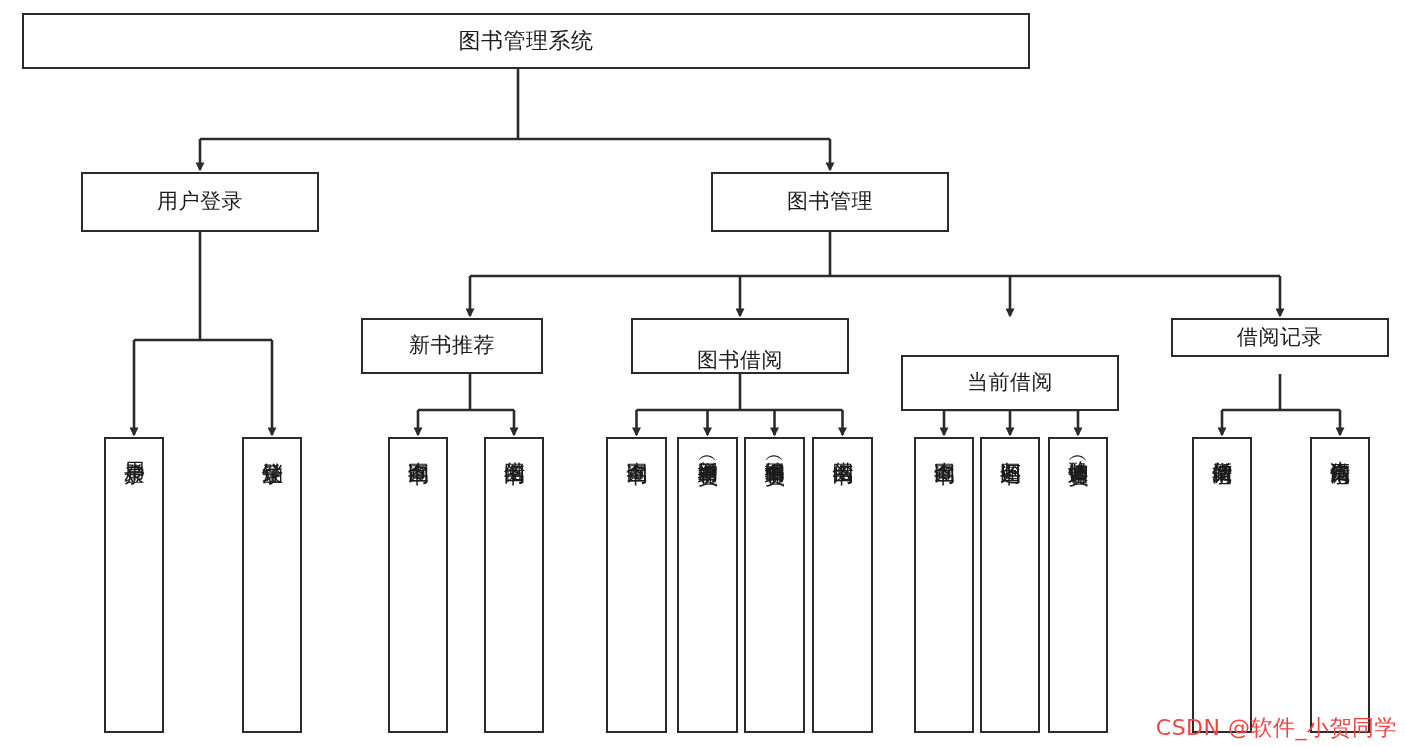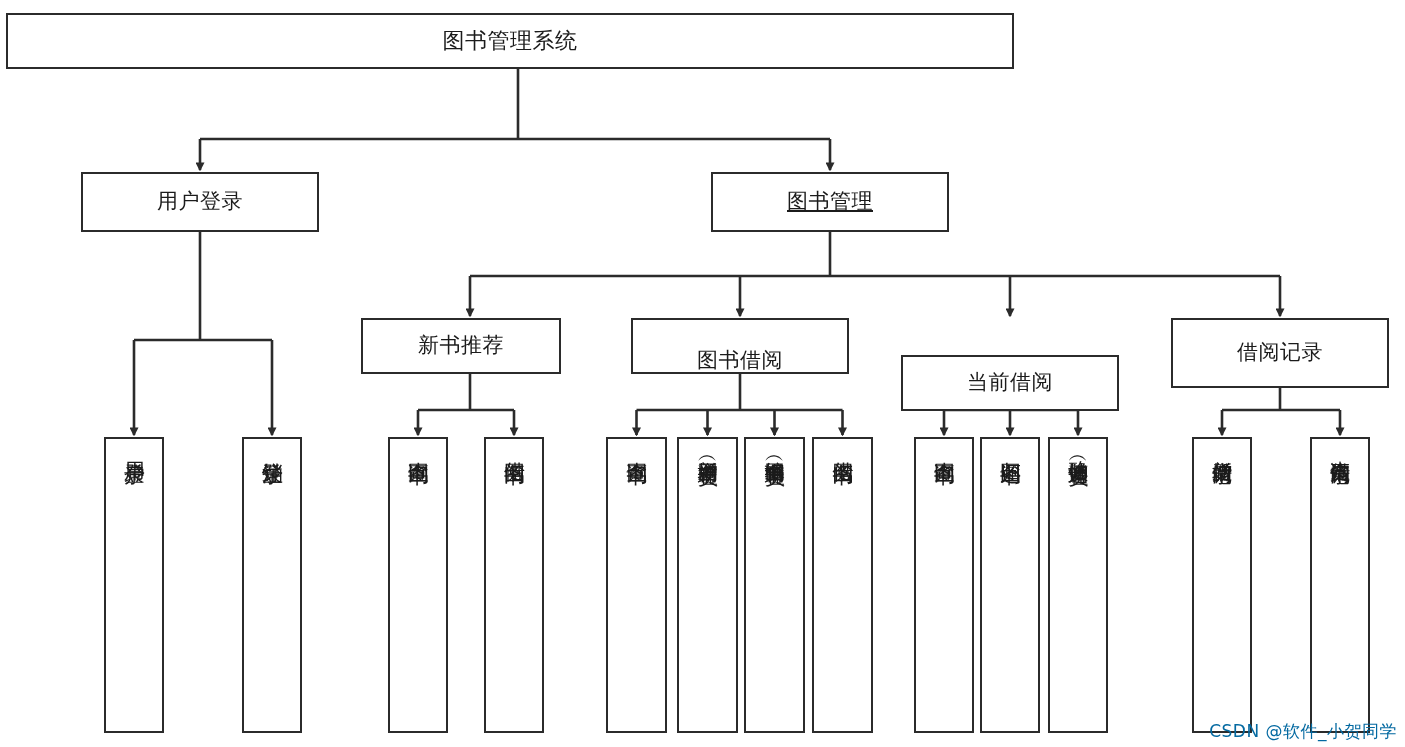--- a/index.html
+++ b/index.html
@@ -21,21 +21,21 @@
   .node.root .node-label{font-size:22px;}
   .node.vertical{padding:6px 0;align-items:flex-start;}
   .node.vertical .node-label{
     writing-mode:vertical-rl;text-orientation:upright;
     font-size:21px;line-height:1.28;letter-spacing:1px;
     white-space:nowrap;margin:0 auto;
   }
   .node.vertical.tall-text .node-label{font-size:20px;}
   #watermark{
     position:absolute;right:8px;bottom:4px;
-    font-size:17px;color:#0369a1;white-space:nowrap;
+    font-size:22px;color:#ef4444;white-space:nowrap;
     pointer-events:none;letter-spacing:.5px;
   }
 </style>
 </head>
 <body>
 
 <div id="diagram-root">
 
   <svg class="wires" viewBox="0 0 1405 747" preserveAspectRatio="none" aria-hidden="true">
     <defs>
@@ -74,39 +74,39 @@
         <path d="M1010,410 L1010,435" marker-end="url(#arrowhead)"></path>
         <path d="M1078,410 L1078,435" marker-end="url(#arrowhead)"></path>
         <path d="M1280,374 L1280,410"></path>
         <path d="M1222,410 L1340,410"></path>
         <path d="M1222,410 L1222,435" marker-end="url(#arrowhead)"></path>
         <path d="M1340,410 L1340,435" marker-end="url(#arrowhead)"></path>
       </g>
   </svg>
 
   <div id="node-layer">
-      <div class="node horizontal root" style="left: 6px; top: 13px; width: 1008px; height: 56px;">
+      <div class="node horizontal root" style="left: 22px; top: 13px; width: 1008px; height: 56px;">
         <span class="node-label">图书管理系统</span>
       </div>
       <div class="node horizontal" style="left: 81px; top: 172px; width: 238px; height: 60px;">
         <span class="node-label">用户登录</span>
       </div>
-      <div class="node horizontal" style="left: 711px; top: 172px; width: 238px; height: 60px; text-decoration: underline;">
+      <div class="node horizontal" style="left: 711px; top: 172px; width: 238px; height: 60px;">
         <span class="node-label">图书管理</span>
       </div>
-      <div class="node horizontal" style="left: 361px; top: 318px; width: 200px; height: 56px;">
+      <div class="node horizontal" style="left: 361px; top: 318px; width: 182px; height: 56px;">
         <span class="node-label">新书推荐</span>
       </div>
       <div class="node horizontal" style="left: 631px; top: 318px; width: 218px; height: 56px; align-items: flex-end;">
         <span class="node-label">图书借阅</span>
       </div>
       <div class="node horizontal" style="left: 901px; top: 318px; width: 218px; height: 56px; margin-top: 37px;">
         <span class="node-label">当前借阅</span>
       </div>
-      <div class="node horizontal" style="left: 1171px; top: 318px; width: 218px; height: 70px;">
+      <div class="node horizontal" style="left: 1171px; top: 318px; width: 218px; height: 39px;">
         <span class="node-label">借阅记录</span>
       </div>
       <div class="node vertical" style="left: 104px; top: 437px; width: 60px; height: 296px;">
         <span class="node-label">用户登录</span>
       </div>
       <div class="node vertical" style="left: 242px; top: 437px; width: 60px; height: 296px;">
         <span class="node-label">注销登录</span>
       </div>
       <div class="node vertical" style="left: 388px; top: 437px; width: 60px; height: 296px;">
         <span class="node-label">查询图书</span>

